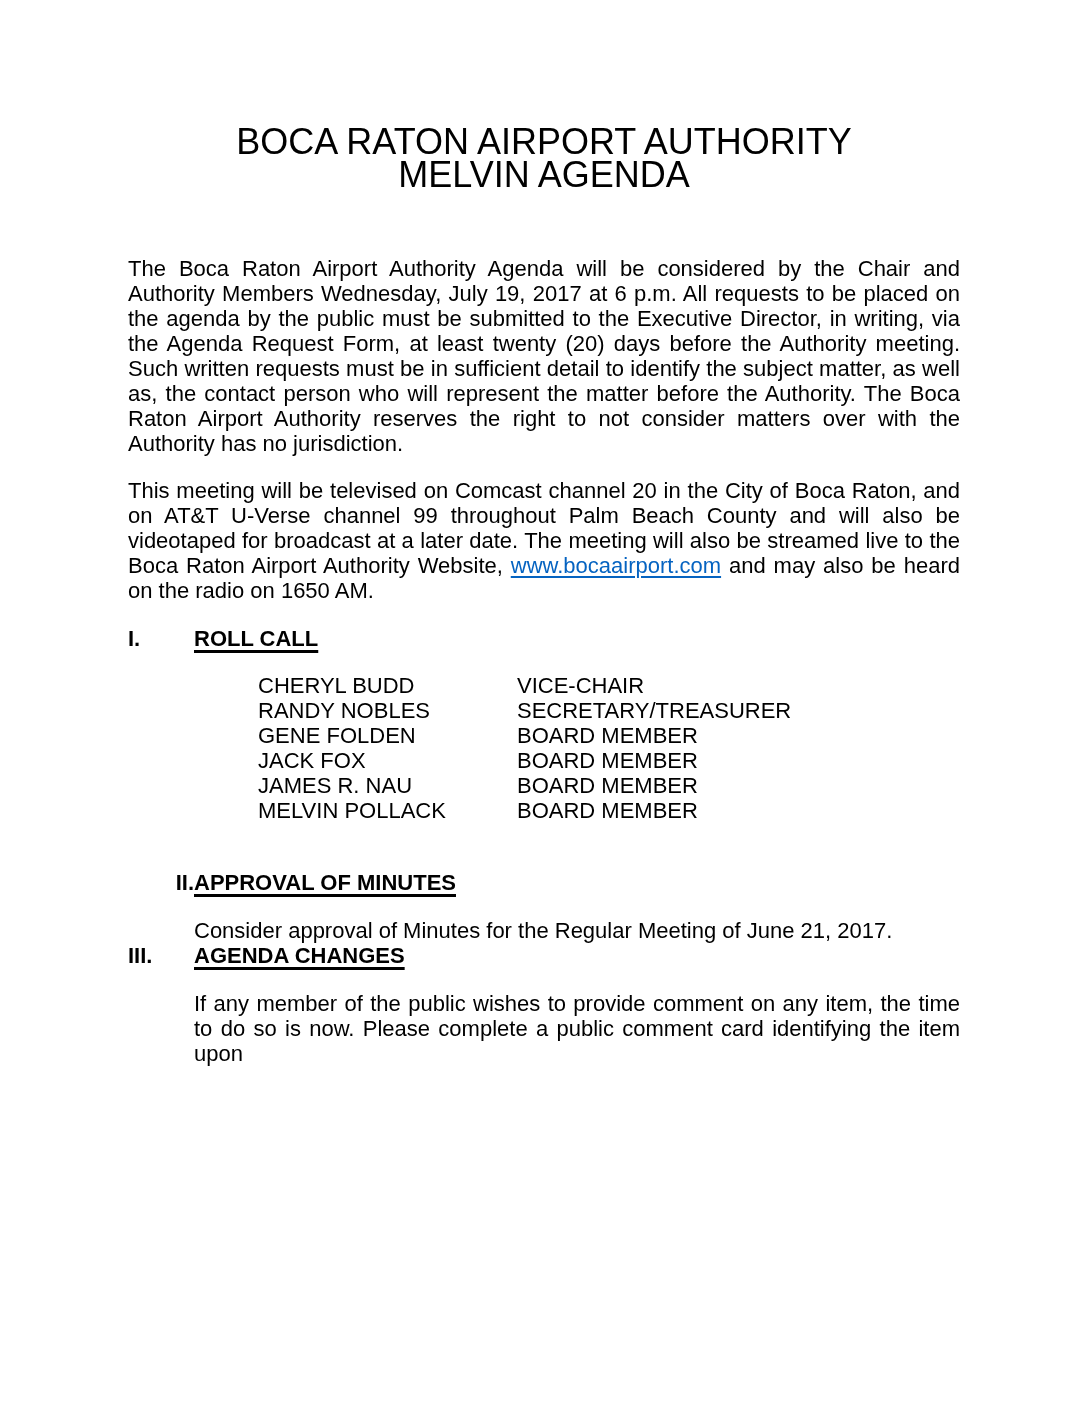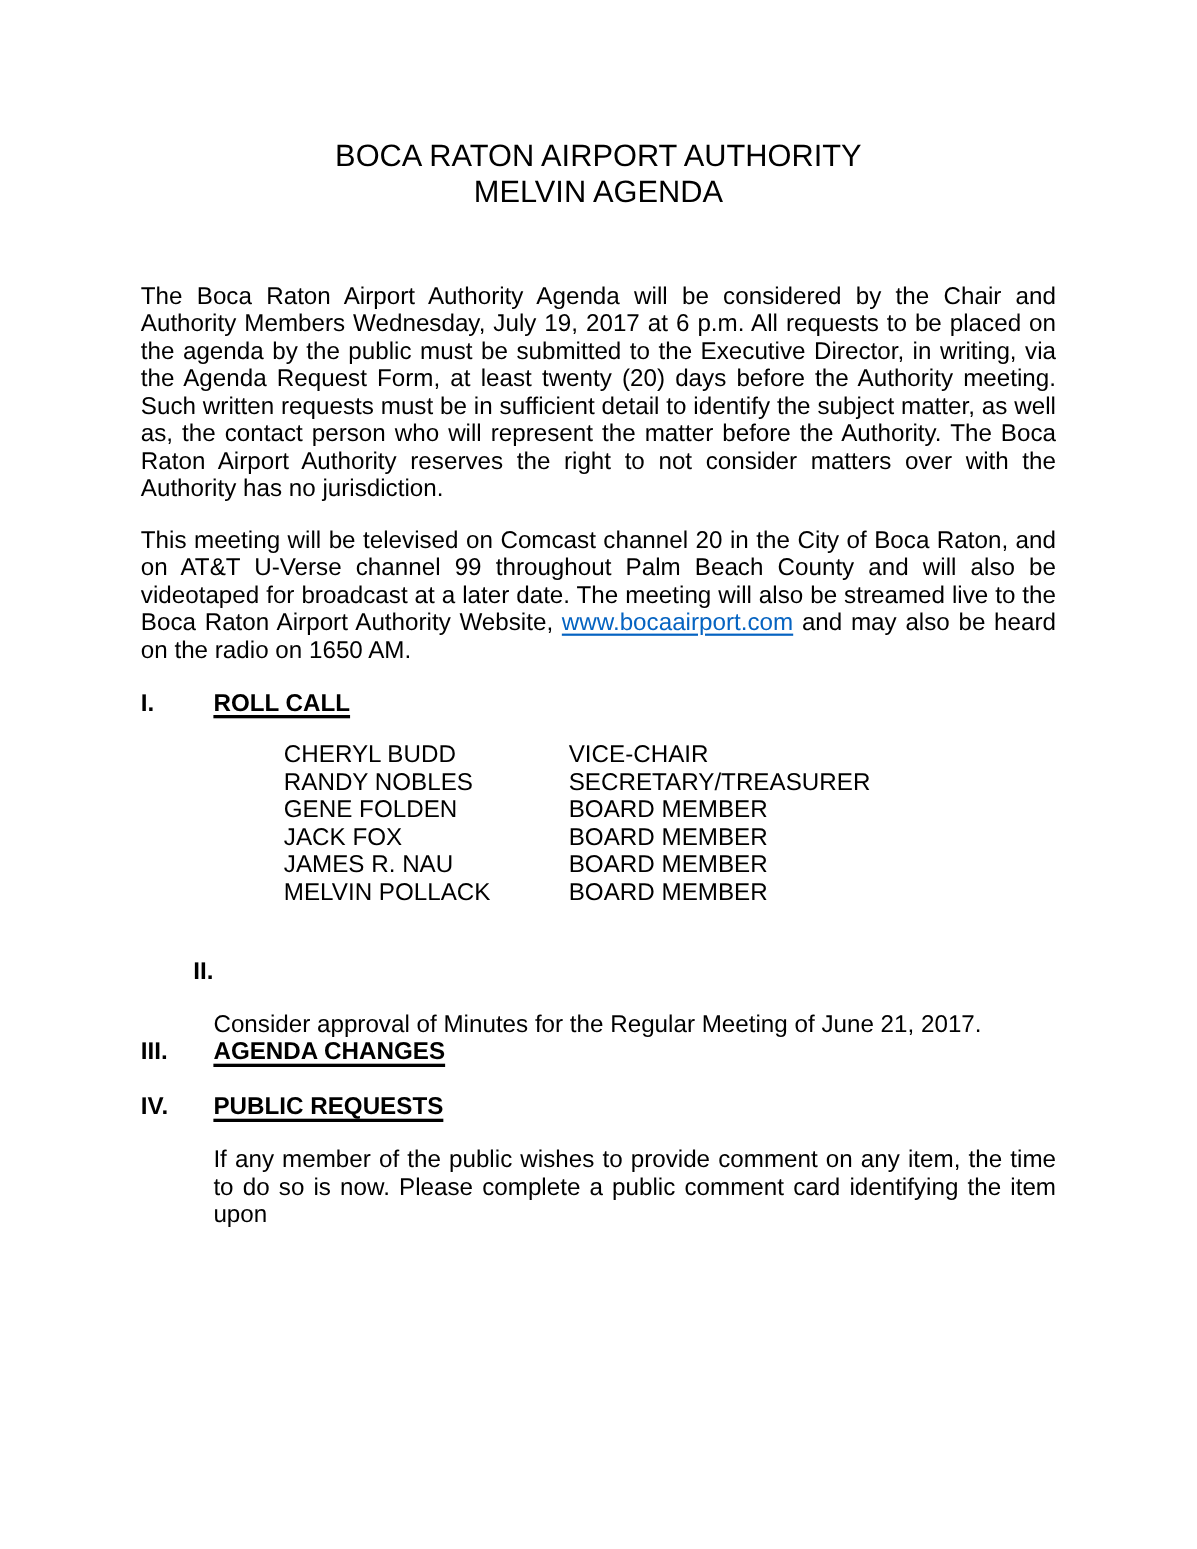--- a/index.html
+++ b/index.html
@@ -16,21 +16,21 @@
     color: #000000;
     font-family: "Liberation Sans", "DejaVu Sans", sans-serif;
     box-sizing: border-box;
     padding: 125px 128px 0 128px;
     overflow: hidden;
   }
 
   
   .doc-header {
     text-align: center;
-    font-size: 28px;
+    font-size: 36px;
     line-height: 33px;
     letter-spacing: 0;
   }
   .title-block { margin: 0 0 29px 0; }
   .date-block  { margin: 0; }
   .doc-header div { white-space: nowrap; }
 
   
   .bodytext {
     font-size: 22px;
@@ -131,28 +131,25 @@
         <span class="roll-title">BOARD MEMBER</span>
       </div>
       <div class="roll-row">
         <span class="roll-name">MELVIN POLLACK</span>
         <span class="roll-title">BOARD MEMBER</span>
       </div>
     </div>
 
     <div class="section-heading sec-2">
       <span class="numeral">II.</span>
+      <span class="heading-text">APPROVAL OF MINUTES</span>
     </div>
     <p class="para section-body">Consider approval of Minutes for the Regular Meeting of June 21, 2017.</p>
 
     <div class="section-heading sec-3">
       <span class="numeral">III.</span>
       <span class="heading-text">AGENDA CHANGES</span>
     </div>
 
-    <div class="section-heading sec-4">
-      <span class="numeral">IV.</span>
-      <span class="heading-text">PUBLIC REQUESTS</span>
-    </div>
     <p class="para section-body">If any member of the public wishes to provide comment on any item, the time to do so is now.  Please complete a public comment card identifying the item upon</p>
 
   </div>
 </div>
 
 </body></html>

